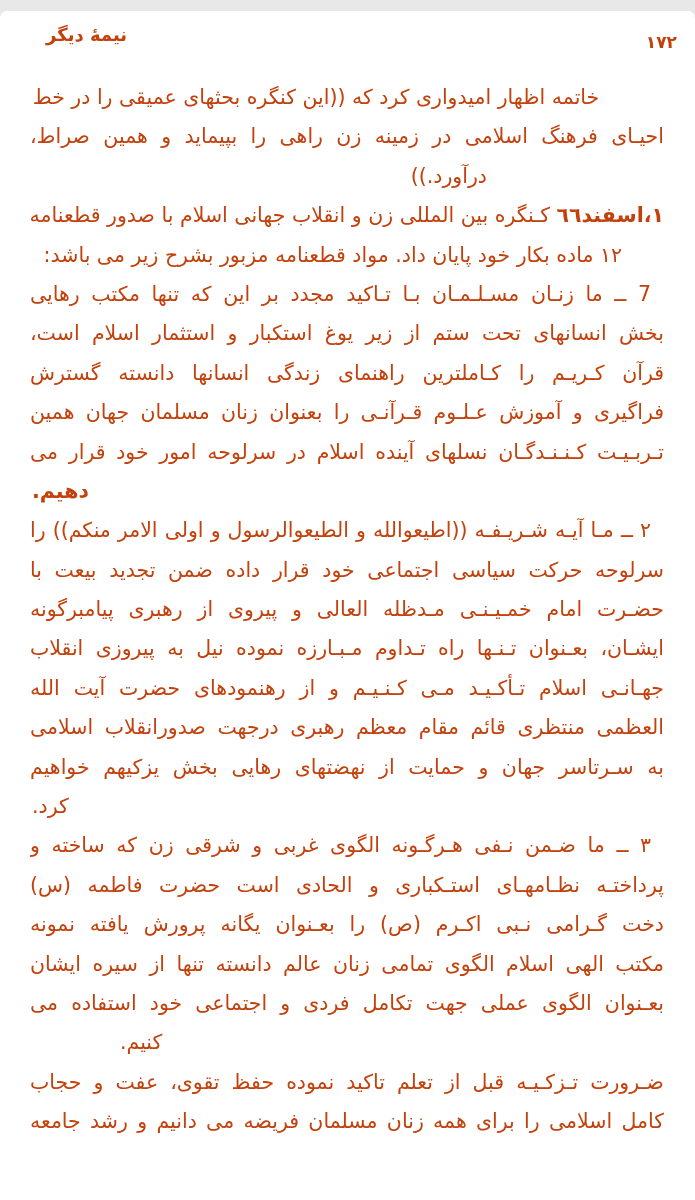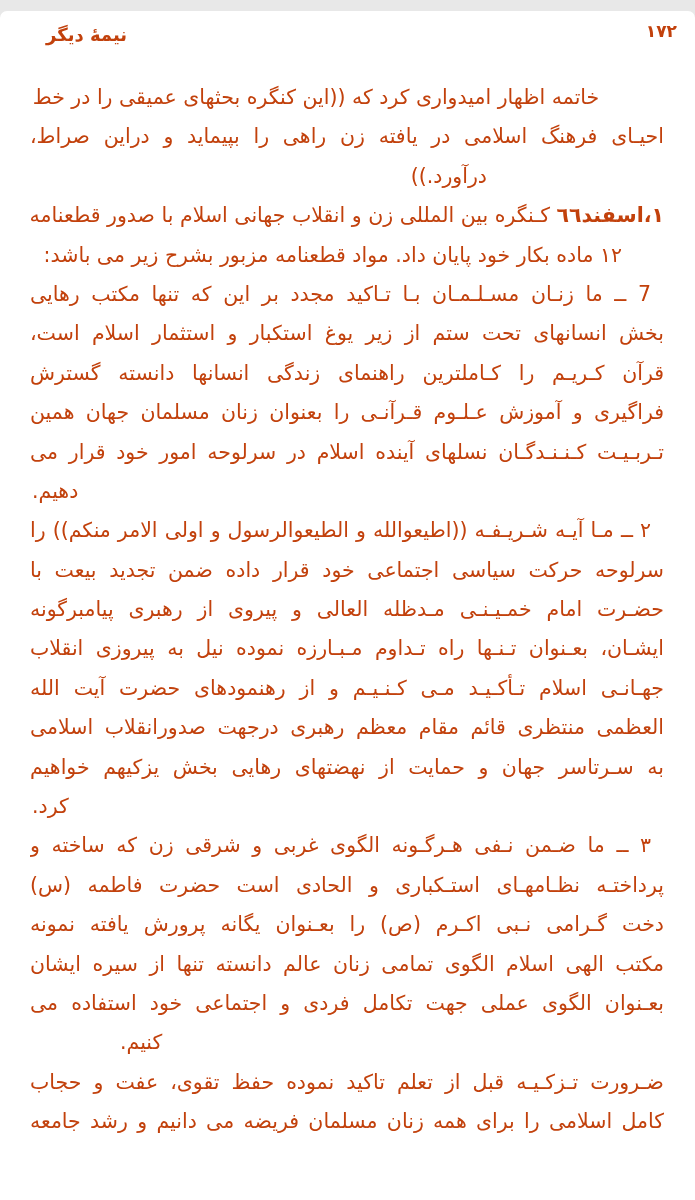--- a/index.html
+++ b/index.html
@@ -18,21 +18,21 @@
     position: absolute;
     top: 13px;
     left: 46px;
     font-size: 18px;
     font-weight: bold;
     direction: rtl;
     letter-spacing: 0px;
   }
   .running-head-page {
     position: absolute;
-    top: 10px;
+    top: 21px;
     right: 18px;
     font-size: 17px;
     font-weight: bold;
     direction: rtl;
   }
   .text-body {
     position: absolute;
     top: 67px;
     left: 30px;
     right: 31px;
@@ -53,34 +53,34 @@
 </style>
 </head>
 <body>
 
 <div class="page">
   <div class="running-head-title">نیمهٔ دیگر</div>
   <div class="running-head-page">۱۷۲</div>
   <div class="text-body">
       <div class="block">
         <div class="line right" style="padding-right: 62px; text-align: center;">خاتمه اظهار امیدواری کرد که ((این کنگره بحثهای عمیقی را در خط</div>
-        <div class="line justify">احیـای فرهنگ اسلامی در یافته زن راهی را بپیماید و دراین صراط،</div>
+        <div class="line justify">احیـای فرهنگ اسلامی در زمینه زن راهی را بپیماید و همین صراط،</div>
         <div class="line right" style="padding-right: 177px;">درآورد.))</div>
       </div>
       <div class="block">
         <div class="line justify"><span class="lead">۱،اسفند٦٦</span> کـنگره بین المللی زن و انقلاب جهانی اسلام با صدور قطعنامه‌ای در</div>
         <div class="line right" style="padding-right: 42px;">۱۲ ماده بکار خود پایان داد. مواد قطعنامه مزبور بشرح زیر می باشد:</div>
       </div>
       <div class="block">
         <div class="line justify" style="padding-right: 13px;">7 ــ ما زنـان مسـلـمـان بـا تـاکید مجدد بر این که تنها مکتب رهایی</div>
         <div class="line justify">بخش انسانهای تحت ستم از زیر یوغ استکبار و استثمار اسلام است،</div>
         <div class="line justify">قرآن کـریـم را کـاملترین راهنمای زندگی انسانها دانسته گسترش</div>
         <div class="line justify">فراگیری و آموزش عـلـوم قـرآنـی را بعنوان زنان مسلمان جهان همین</div>
         <div class="line justify">تـربـیـت کـنـنـدگـان نسلهای آینده اسلام در سرلوحه امور خود قرار می</div>
-        <div class="line left" style="padding-left: 2px;">دهیم.</div>
+        <div class="line left" style="padding-left: 2px; font-weight: bold;">دهیم.</div>
       </div>
       <div class="block">
         <div class="line justify" style="padding-right: 13px;">۲ ــ مـا آیـه شـریـفـه ((اطیعوالله و الطیعوالرسول و اولی الامر منکم)) را</div>
         <div class="line justify">سرلوحه حرکت سیاسی اجتماعی خود قرار داده ضمن تجدید بیعت با</div>
         <div class="line justify">حضـرت امام خمـیـنـی مـدظله العالی و پیروی از رهبری پیامبرگونه</div>
         <div class="line justify">ایشـان، بعـنوان تـنـها راه تـداوم مـبـارزه نموده نیل به پیروزی انقلاب</div>
         <div class="line justify">جهـانـی اسلام تـأکـیـد مـی کـنـیـم و از رهنمودهای حضرت آیت الله</div>
         <div class="line justify">العظمی منتظری قائم مقام معظم رهبری درجهت صدورانقلاب اسلامی</div>
         <div class="line justify">به سـرتاسر جهان و حمایت از نهضتهای رهایی بخش یزکیهم خواهیم</div>
         <div class="line left" style="padding-left: 2px;">کرد.</div>

